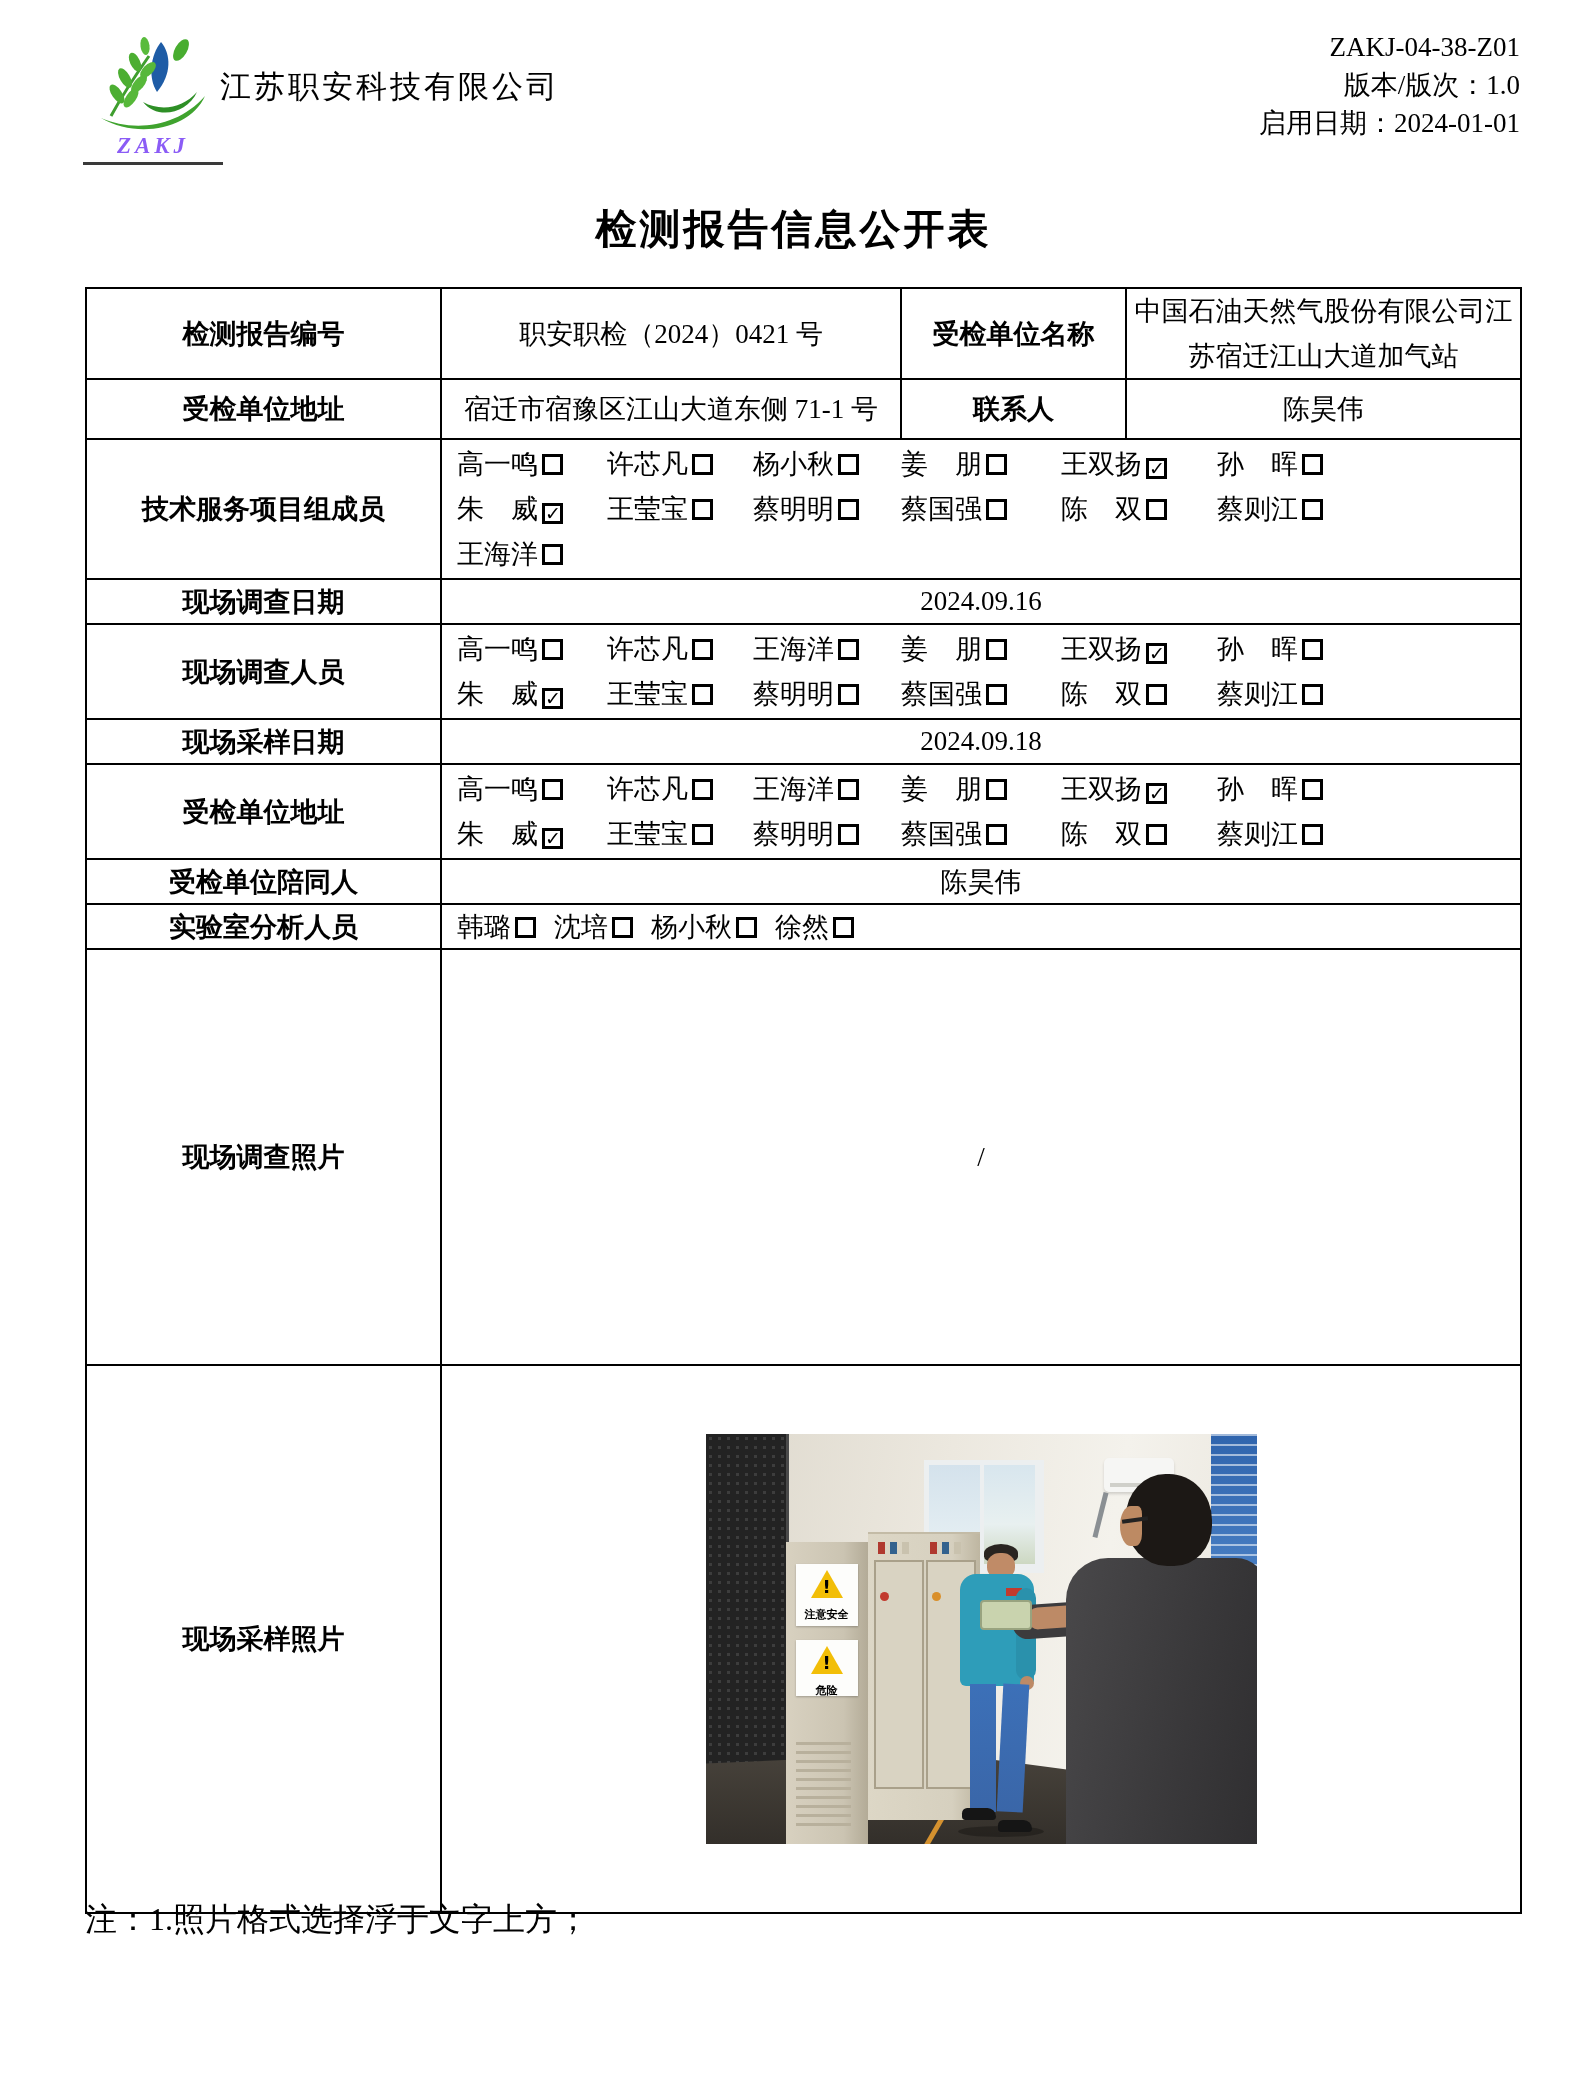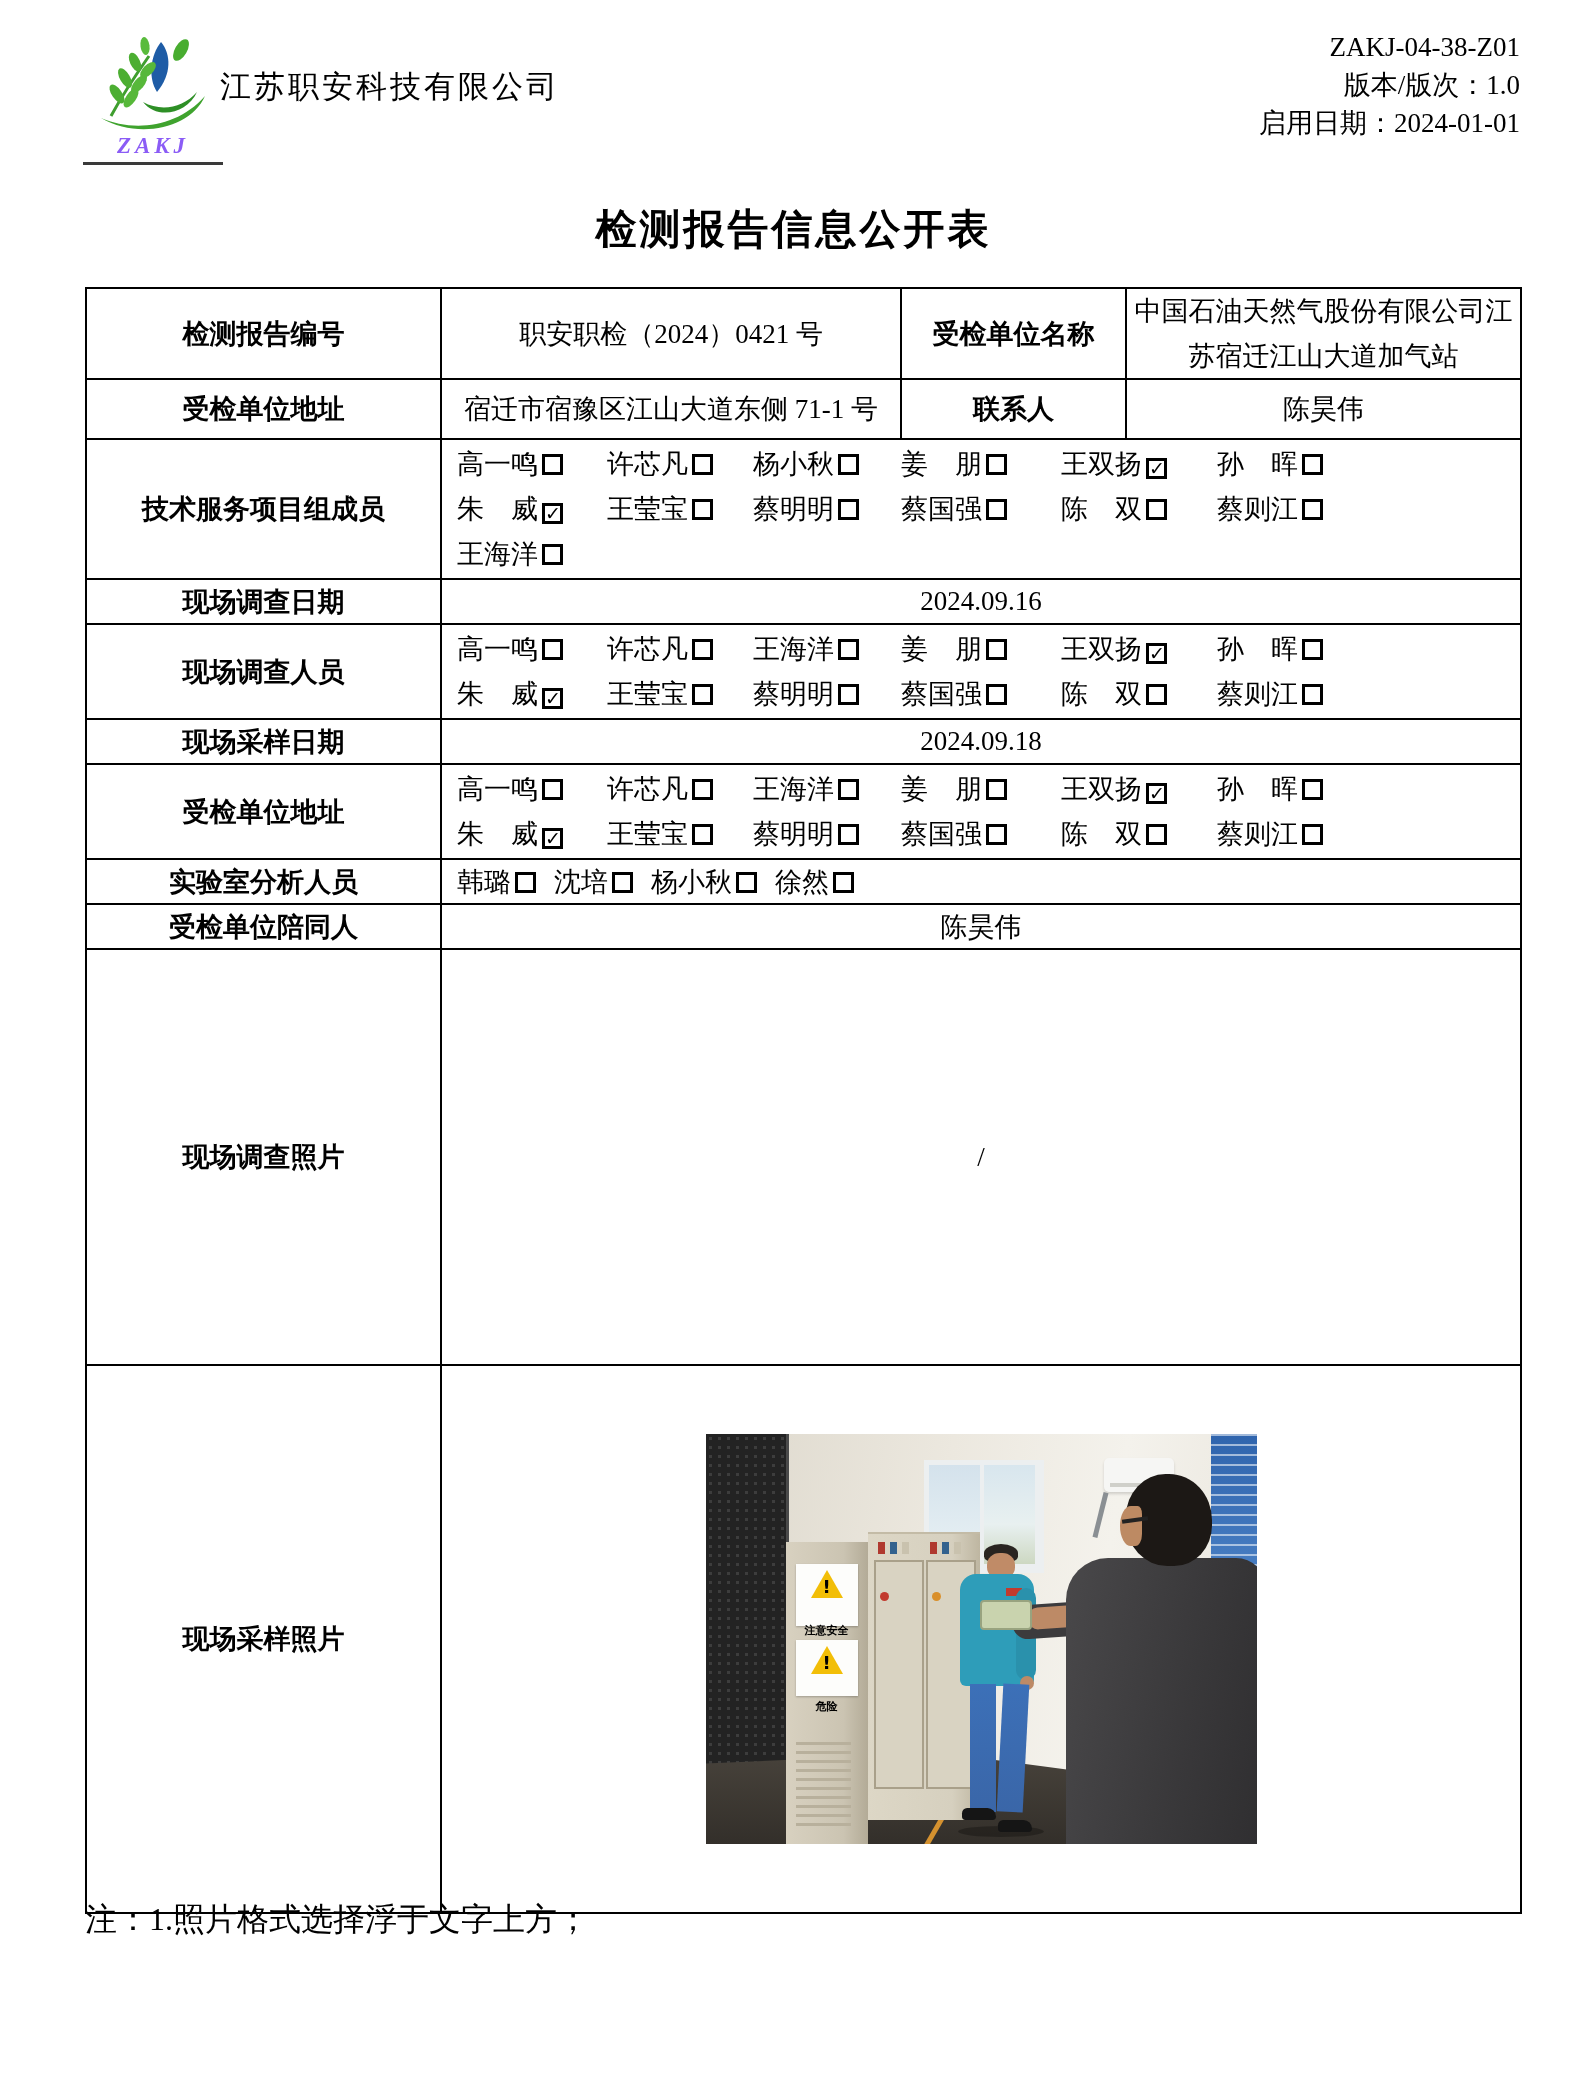--- a/index.html
+++ b/index.html
@@ -50,21 +50,21 @@
   .ph-sign-cab { left:80px; top:108px; width:82px; height:302px;
     background:linear-gradient(90deg,#d8d1c0 0%,#cbc4b2 70%,#b3ab97 100%); }
   .ph-sign-cab .vents { left:10px; top:200px; width:55px; height:90px;
     background:repeating-linear-gradient(to bottom,#b8b09c 0 3px,transparent 3px 9px); }
   .ph-sign { left:10px; width:62px; background:#fdfdfb; box-shadow:0 1px 2px rgba(0,0,0,.25); text-align:center; }
   .ph-sign1 { top:22px; height:62px; }
   .ph-sign2 { top:98px; height:56px; }
   .warn-tri { position:relative; display:inline-block; width:0; height:0; margin-top:6px;
     border-left:16px solid transparent; border-right:16px solid transparent; border-bottom:28px solid #f2be07; }
   .warn-tri:after { content:"!"; position:absolute; left:-4px; top:6px; font:bold 18px "DejaVu Sans",sans-serif; color:#000; }
-  .ph-sign-text { position:static; display:block; font:bold 11px "Liberation Sans","DejaVu Sans",sans-serif; color:#000; margin-top:18px; }
+  .ph-sign-text { position:static; display:block; font:bold 11px "Liberation Sans","DejaVu Sans",sans-serif; color:#000; margin-top:2px; }
   .ph-cabinet { left:162px; top:98px; width:112px; height:286px;
     background:linear-gradient(90deg,#ddd7c6 0%,#d6d0bf 75%,#beb6a1 100%); border-top:2px solid #c3bba6; }
   .ph-door { top:26px; width:46px; height:225px; border:2px solid #a9a08a; background:#d9d3c2; }
   .ph-door.d1 { left:6px; } .ph-door.d2 { left:58px; }
   .ph-ind { top:8px; width:7px; height:12px; }
   .ph-knob { width:9px; height:9px; border-radius:50%; top:58px; }
   .ph-window { left:218px; top:26px; width:120px; height:113px; background:#eceff0; padding:5px; box-sizing:border-box; }
   .ph-pane { position:static; display:inline-block; width:51px; height:99px; background:linear-gradient(#d4e2ec,#e3edf2 70%,#dfe9e0); margin-right:4px; vertical-align:top; }
   .ph-pane.p2 { margin-right:0; background:linear-gradient(#d8e6ee,#e8f0f0 60%,#cdd8c2); }
   .ph-ac { left:398px; top:24px; width:70px; height:34px; background:#f6f6f4; border-radius:5px; box-shadow:0 2px 3px rgba(0,0,0,.15); }
@@ -208,33 +208,33 @@
               <span class="person"><span>朱　威</span><span class="cb">✓</span></span>
               <span class="person"><span>王莹宝</span><span class="cb"></span></span>
               <span class="person"><span>蔡明明</span><span class="cb"></span></span>
               <span class="person"><span>蔡国强</span><span class="cb"></span></span>
               <span class="person"><span>陈　双</span><span class="cb"></span></span>
               <span class="person"><span>蔡则江</span><span class="cb"></span></span>
             </div>
           </td>
     </tr>
     <tr style="height:45px">
+      <th>受检单位陪同人</th>
+      <td colspan="3" class="center">陈昊伟</td>
+    </tr>
+    <tr style="height:45px">
       <th>实验室分析人员</th>
       <td colspan="3">
             <div class="plist-inline">
               <span class="person"><span>韩璐</span><span class="cb"></span></span>
               <span class="person"><span>沈培</span><span class="cb"></span></span>
               <span class="person"><span>杨小秋</span><span class="cb"></span></span>
               <span class="person"><span>徐然</span><span class="cb"></span></span>
             </div>
           </td>
-    </tr>
-    <tr style="height:45px">
-      <th>受检单位陪同人</th>
-      <td colspan="3" class="center">陈昊伟</td>
     </tr>
     <tr style="height:416px">
       <th>现场调查照片</th>
       <td colspan="3" class="center">/</td>
     </tr>
     <tr style="height:548px">
       <th>现场采样照片</th>
       <td colspan="3">
 
         <div class="photo">

